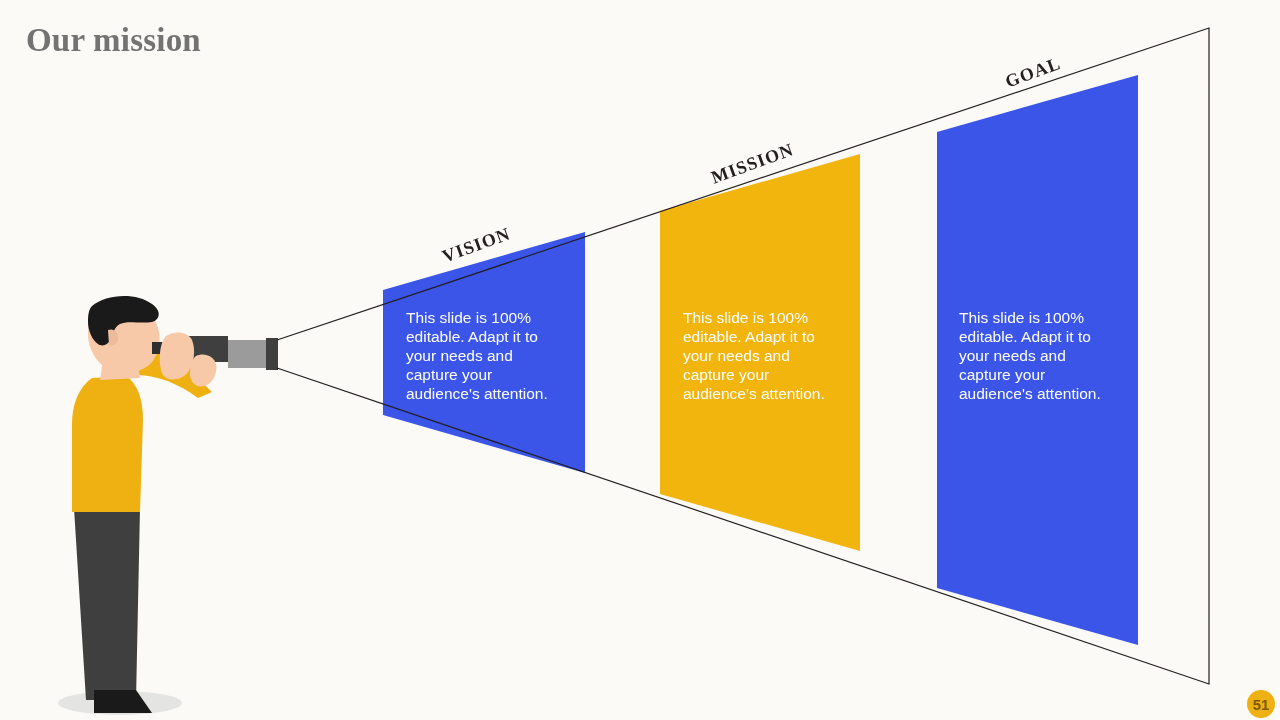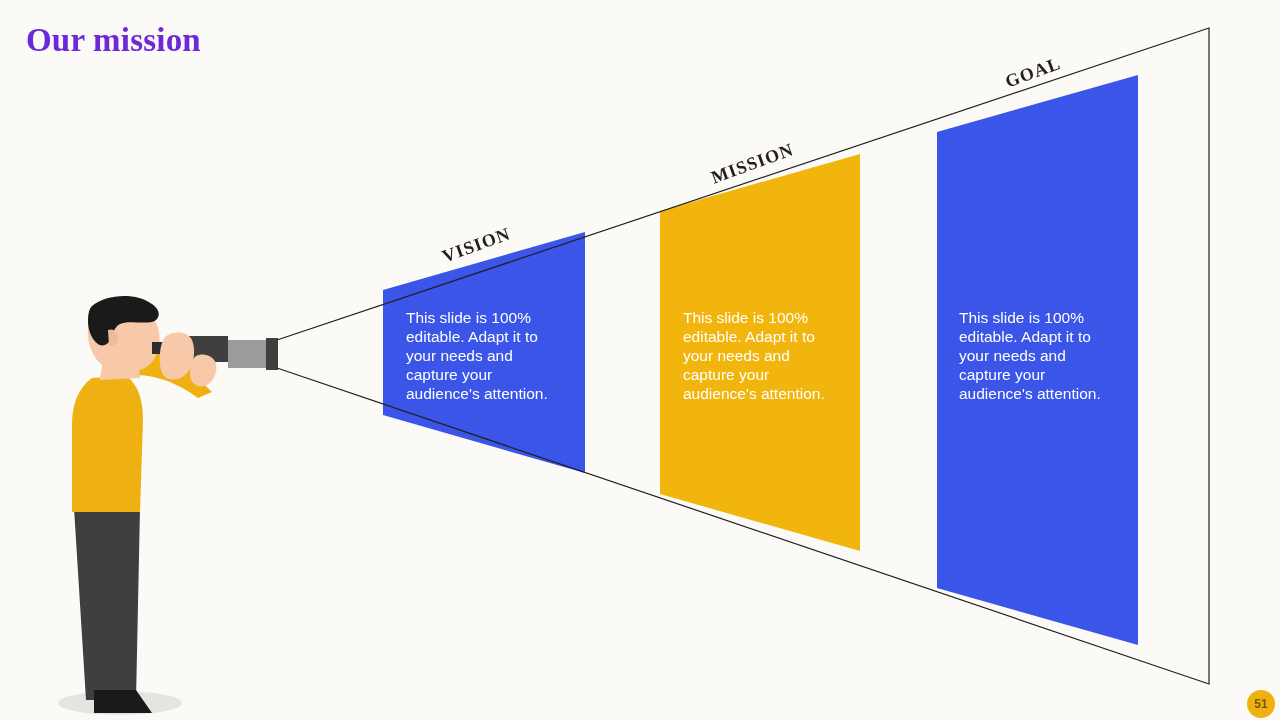--- a/index.html
+++ b/index.html
@@ -16,21 +16,21 @@
     font-family: "Liberation Sans", sans-serif;
   }
   #slide-title {
     position: absolute;
     left: 26px;
     top: 22px;
     font-family: "Liberation Serif", serif;
     font-weight: bold;
     font-size: 33px;
     letter-spacing: 0.2px;
-    color: #6d28d9;
+    color: #737373;
     white-space: nowrap;
   }
   #cone-svg {
     position: absolute;
     left: 0;
     top: 0;
     width: 1280px;
     height: 720px;
   }
   .panel-text {
@@ -61,21 +61,21 @@
 
   #page-badge {
     position: absolute;
     left: 1247px;
     top: 690px;
     width: 28px;
     height: 28px;
     border-radius: 50%;
     background: #EFB111;
     color: #7a5a05;
-    font-size: 12px;
+    font-size: 15px;
     font-weight: bold;
     display: flex;
     align-items: center;
     justify-content: center;
   }
   #illustration {
     position: absolute;
     left: 0;
     top: 0;
     width: 320px;

